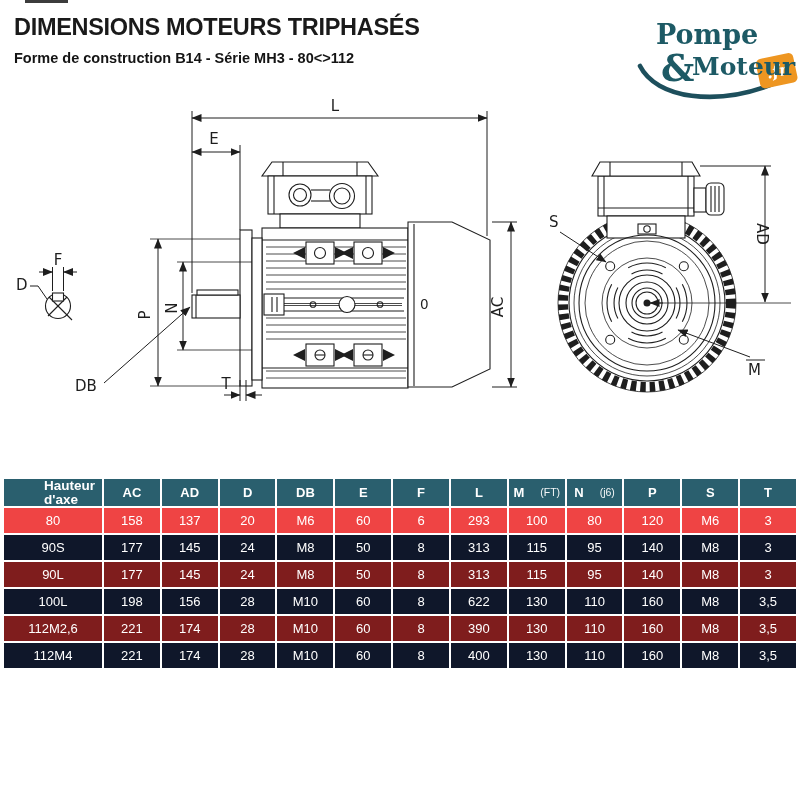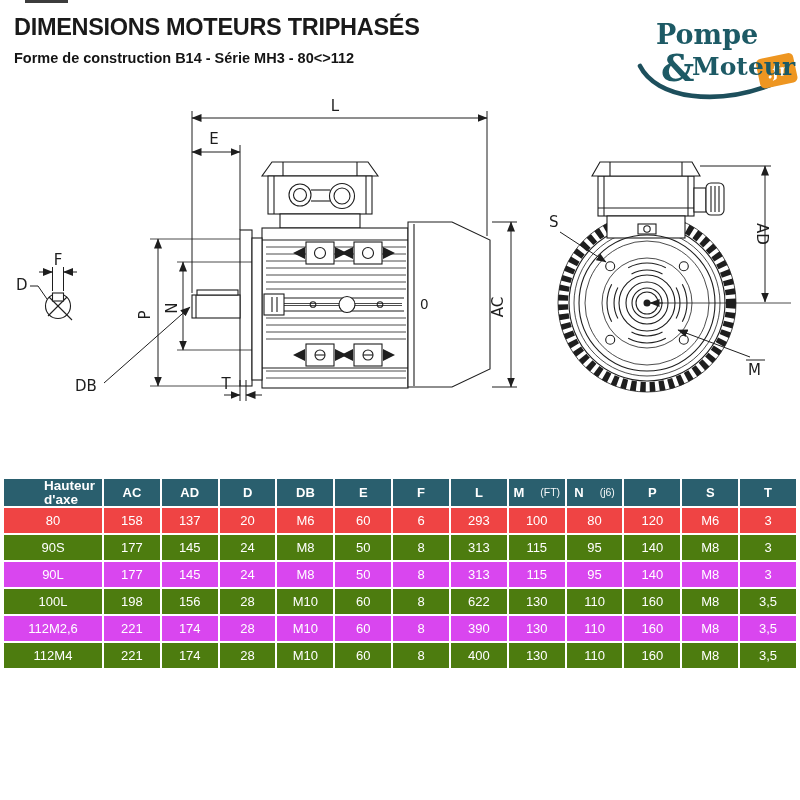--- a/index.html
+++ b/index.html
@@ -28,22 +28,22 @@
 
   .dims-table { position:absolute; left:4px; top:479px; width:792px;
                 display:grid; grid-template-columns:98px repeat(12, 1fr);
                 grid-template-rows:27px repeat(6, 25px); gap:2px; background:#fff; }
   .cell { display:flex; align-items:center; justify-content:center;
           color:#ffffff; font-size:13px; line-height:1; }
   .th { background:#2A5F6E; font-weight:700; font-size:13px; }
   .th-first { font-size:13.5px;padding-left:40px; }
   .th-sub { font-weight:400; font-size:10.5px; margin-left:16px; opacity:.95; }
   .row-orange { background:#ef4444; }
-  .row-dark   { background:#4d7c0f; }
-  .row-light  { background:#d946ef; }
+  .row-dark   { background:#0f172a; }
+  .row-light  { background:#7f1d1d; }
 </style>
 </head>
 <body>
 
 <div class="page">
 
   <div class="top-artifact"></div>
 
   <div class="header-block">
     <div class="page-title">DIMENSIONS MOTEURS TRIPHASÉS</div>

